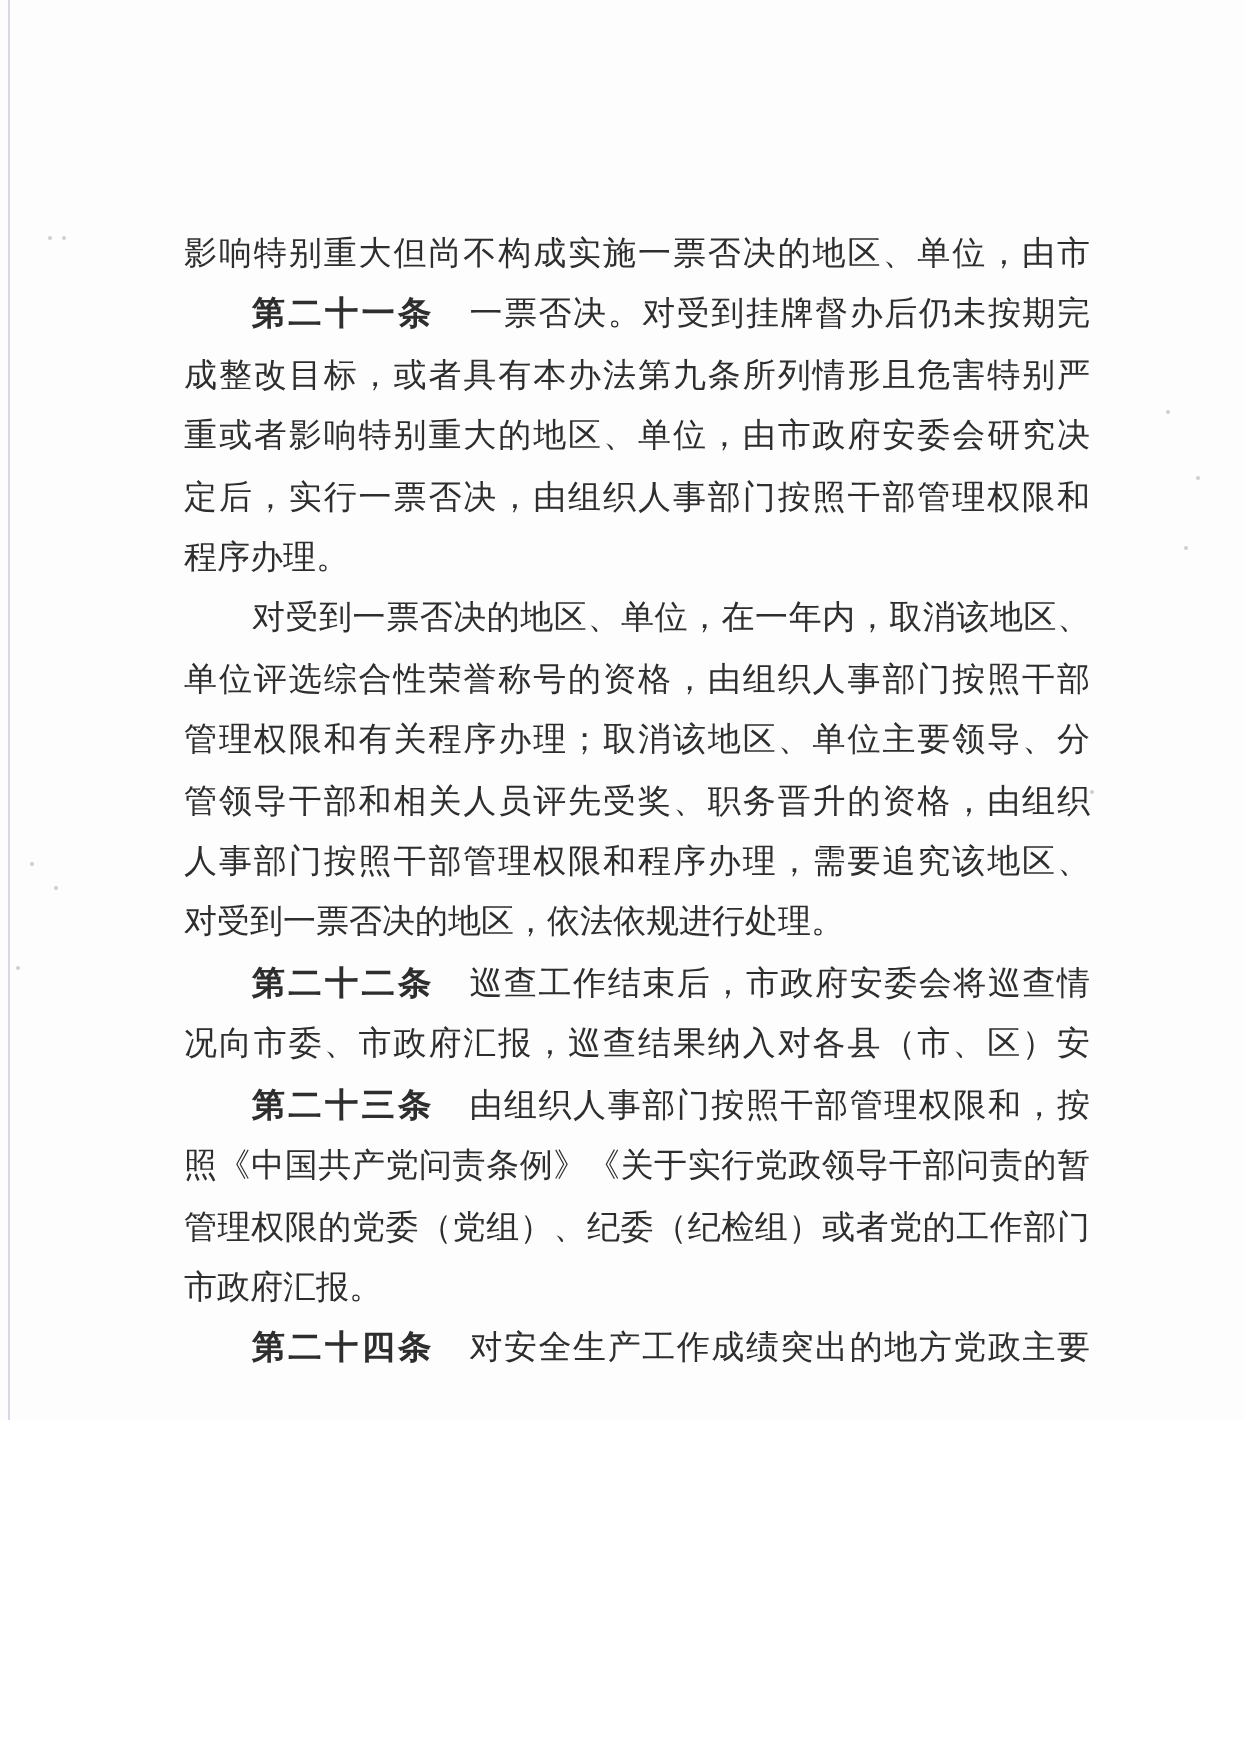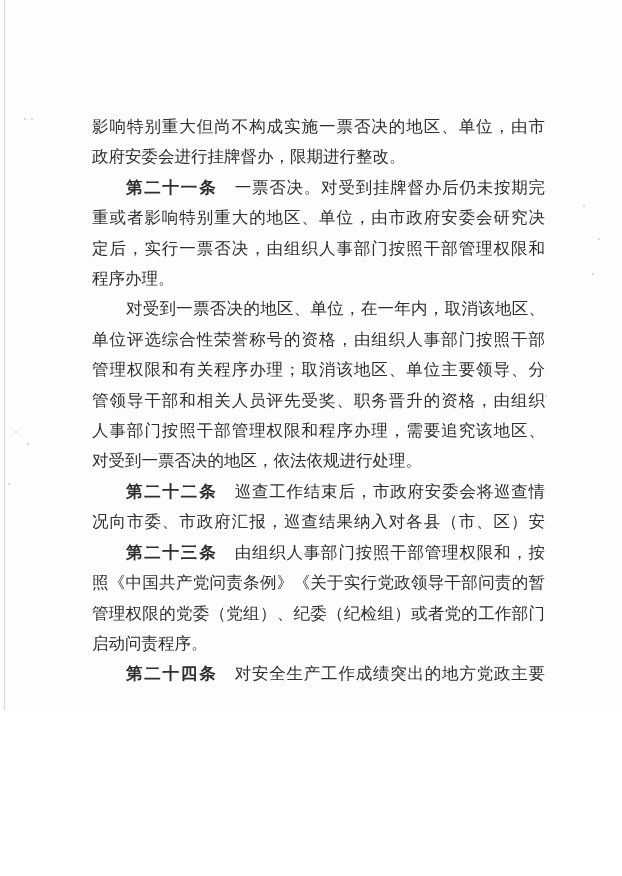--- a/index.html
+++ b/index.html
@@ -66,35 +66,35 @@
   <div class="speckle" style="left:583px; top:205px;"></div>
   <div class="speckle" style="left:598px; top:238px;"></div>
   <div class="speckle" style="left:592px; top:273px;"></div>
   <div class="speckle" style="left:15px; top:431px;"></div>
   <div class="speckle" style="left:27px; top:443px;"></div>
   <div class="speckle" style="left:8px; top:483px;"></div>
   <div class="speckle" style="left:545px; top:395px;"></div>
 
   <div class="text-block">
     <div class="line">影响特别重大但尚不构成实施一票否决的地区、单位，由市</div>
-    <div class="line end">政府安委会进行挂牌督办，限期进行整改。</div>
     <div class="line indent"><b class="term">第二十一条</b><span>　一票否决。对受到挂牌督办后仍未按期完</span></div>
+    <div class="line">成整改目标，或者具有本办法第九条所列情形且危害特别严</div>
     <div class="line">重或者影响特别重大的地区、单位，由市政府安委会研究决</div>
     <div class="line">定后，实行一票否决，由组织人事部门按照干部管理权限和</div>
     <div class="line end">程序办理。</div>
     <div class="line indent">对受到一票否决的地区、单位，在一年内，取消该地区、</div>
     <div class="line">单位评选综合性荣誉称号的资格，由组织人事部门按照干部</div>
     <div class="line">管理权限和有关程序办理；取消该地区、单位主要领导、分</div>
     <div class="line">管领导干部和相关人员评先受奖、职务晋升的资格，由组织</div>
     <div class="line">人事部门按照干部管理权限和程序办理，需要追究该地区、</div>
     <div class="line end">对受到一票否决的地区，依法依规进行处理。</div>
     <div class="line indent"><b class="term">第二十二条</b><span>　巡查工作结束后，市政府安委会将巡查情</span></div>
     <div class="line">况向市委、市政府汇报，巡查结果纳入对各县（市、区）安</div>
     <div class="line indent"><b class="term">第二十三条</b><span>　由组织人事部门按照干部管理权限和，按</span></div>
     <div class="line">照《中国共产党问责条例》《关于实行党政领导干部问责的暂</div>
     <div class="line">管理权限的党委（党组）、纪委（纪检组）或者党的工作部门</div>
-    <div class="line end">启动问责程序。</div>
+    <div class="line end">市政府汇报。</div>
     <div class="line indent"><b class="term">第二十四条</b><span>　对安全生产工作成绩突出的地方党政主要</span></div>
   </div>
 
   <div class="pagenum">— 8 —</div>
 
 </div>
 
 </body></html>

